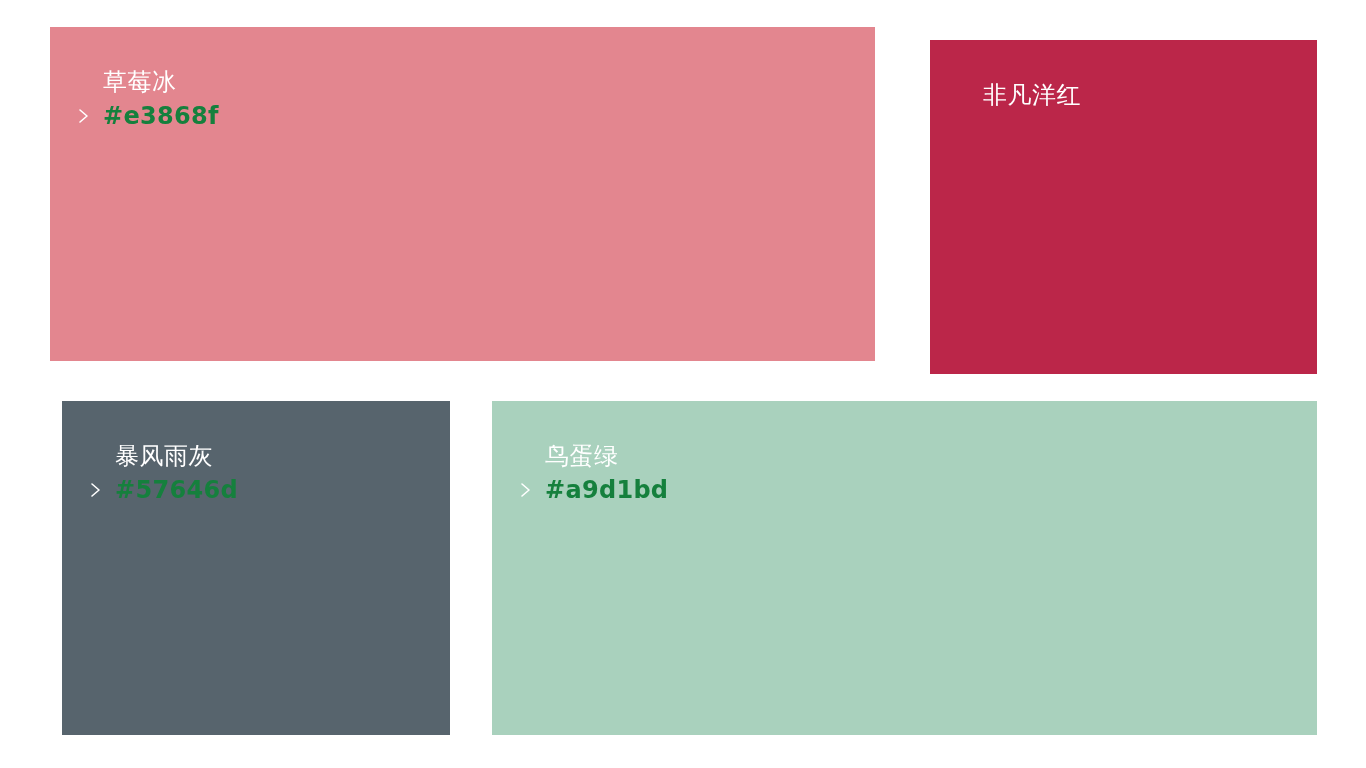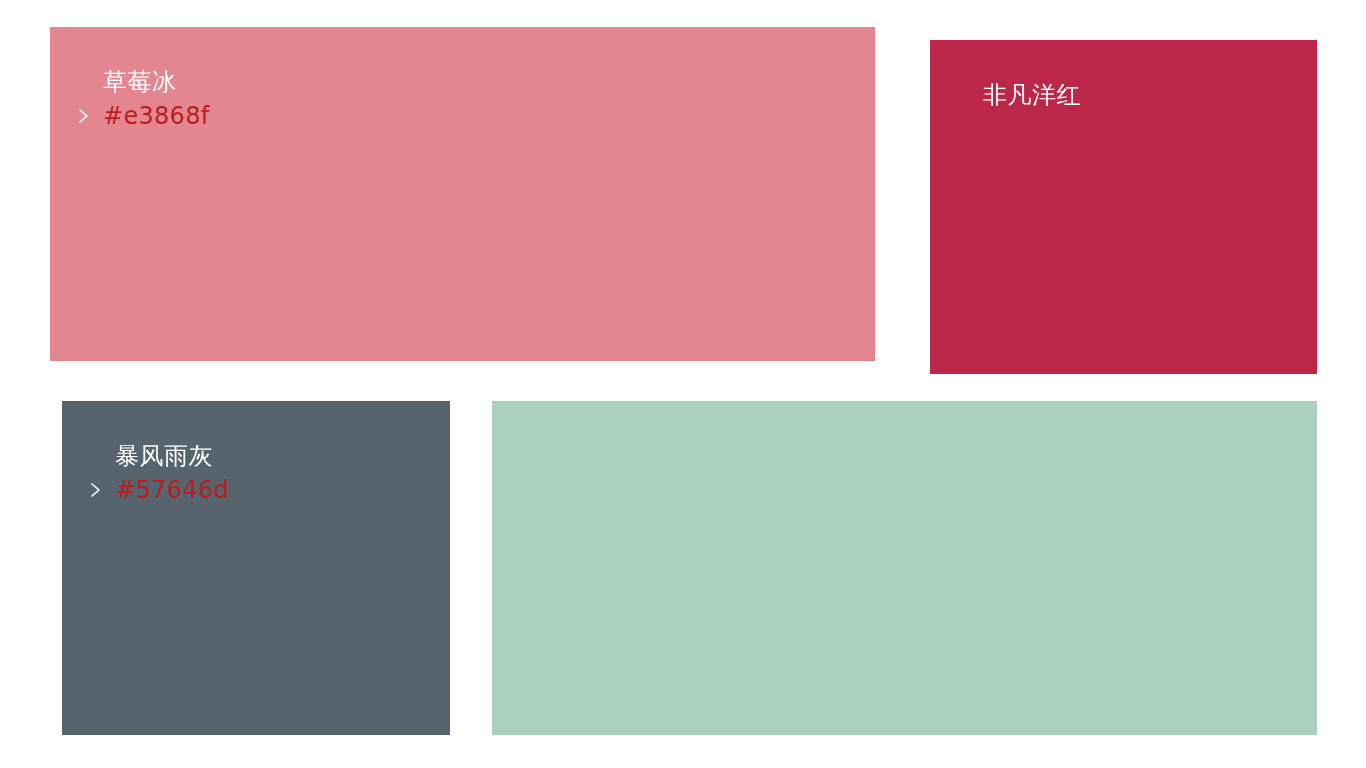--- a/index.html
+++ b/index.html
@@ -81,24 +81,24 @@
   }
 
   .chevron-icon svg {
     display: block;
     width: 16px;
     height: 20px;
   }
 
   .color-hex {
     display: inline-block;
-    color: #b91c1c;
+    color: #15803d;
     font-size: 24px;
     line-height: 28px;
-    font-weight: 400;
+    font-weight: 700;
     letter-spacing: 0.3px;
     white-space: nowrap;
   }
 </style>
 </head>
 <body style="background: rgb(255, 255, 255);">
 
 <div class="palette">
 
   <div class="swatch" style="left: 50px; top: 27px; width: 825px; height: 334px;">
@@ -139,15 +139,28 @@
             <path d="M4 4 L11 10 L4 16" stroke="#ffffff" stroke-width="1.6" stroke-linecap="round" stroke-linejoin="round"></path>
           </svg>
         </span>
         <span class="color-hex">#57646d</span>
       </div>
     </div>
   </div>
 
   <div class="swatch" style="left: 492px; top: 401px; width: 825px; height: 334px;">
     <div class="swatch-body" style="background: rgb(169, 209, 189);"></div>
+    <div class="swatch-label">
+      <div class="name-row">
+        <span class="color-name">鸟蛋绿</span>
+      </div>
+      <div class="hex-row">
+        <span class="chevron-icon">
+          <svg viewBox="0 0 16 20" fill="none" xmlns="http://www.w3.org/2000/svg">
+            <path d="M4 4 L11 10 L4 16" stroke="#ffffff" stroke-width="1.6" stroke-linecap="round" stroke-linejoin="round"></path>
+          </svg>
+        </span>
+        <span class="color-hex">#a9d1bd</span>
+      </div>
+    </div>
   </div>
 
 </div>
 
 </body></html>

